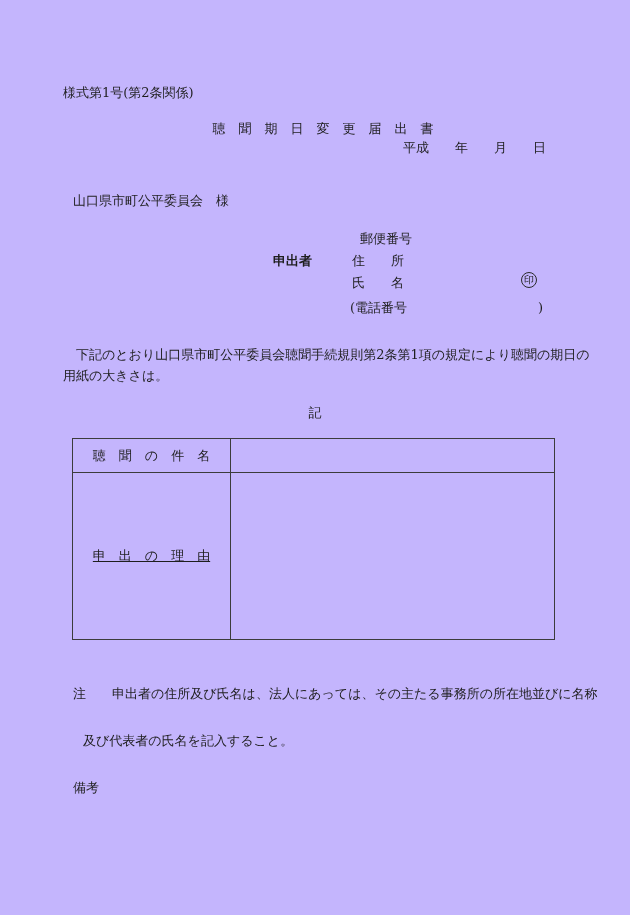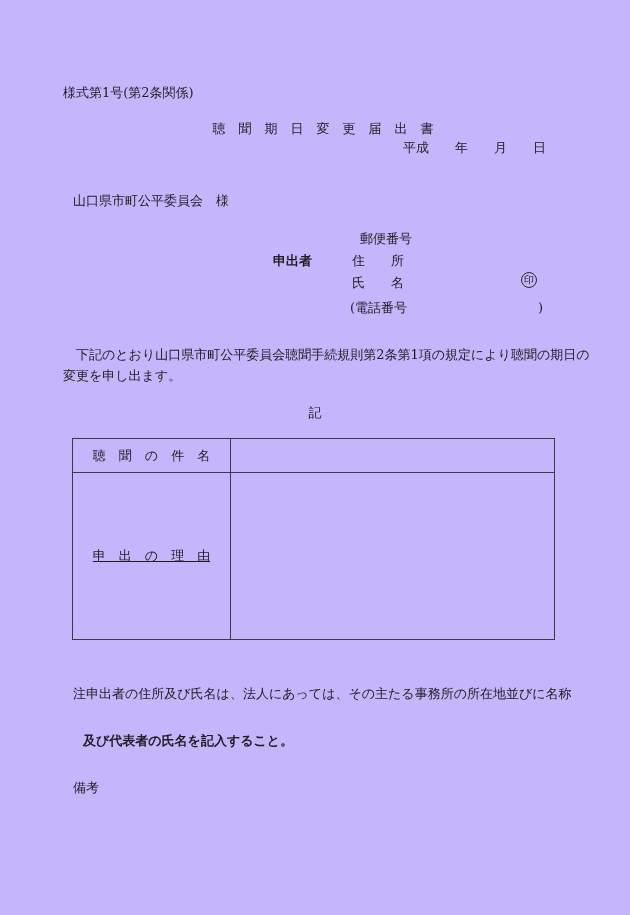--- a/index.html
+++ b/index.html
@@ -63,23 +63,23 @@
   }
   .label-col { width: 158px; }
   .label-cell {
     text-align: center;
     white-space: pre;
   }
   .row-subject { height: 34px; }
   .row-reason  { height: 167px; text-decoration: underline; }
   .notes { left: 73px; top: 661px; width: 500px; }
   .note-row { display: flex; margin-bottom: 8px; line-height: 1; white-space: pre; }
-  .note-row .ntext  { }
+  .note-row .ntext  { margin-left: 26px; }
   .note-row .ntext2 { margin-left: 21px; }
-  .note-cont { margin-left: 10px; margin-bottom: 8px; line-height: 1; white-space: pre; font-weight: bold; }
+  .note-cont { margin-left: 10px; margin-bottom: 8px; line-height: 1; white-space: pre; }
 </style>
 </head>
 <body>
 
 <div class="page">
 
   <div class="abs form-number">様式第1号(第2条関係)</div>
 
   <div class="abs doc-title">聴　聞　期　日　変　更　届　出　書</div>
 
@@ -98,21 +98,21 @@
   <div class="abs seal">
     <span>印</span>
   </div>
 
   <div class="abs phone">
     <span>(電話番号</span>
     <span>)</span>
   </div>
 
   <div class="abs body1">　下記のとおり山口県市町公平委員会聴聞手続規則第2条第1項の規定により聴聞の期日の</div>
-  <div class="abs body2">変更を申し出ます。</div>
+  <div class="abs body2">用紙の大きさは。</div>
 
   <div class="abs record">記</div>
 
   <table class="form-table">
     <colgroup>
         <col class="label-col">
         <col>
       </colgroup>
     <tbody>
         <tr class="row-subject">

